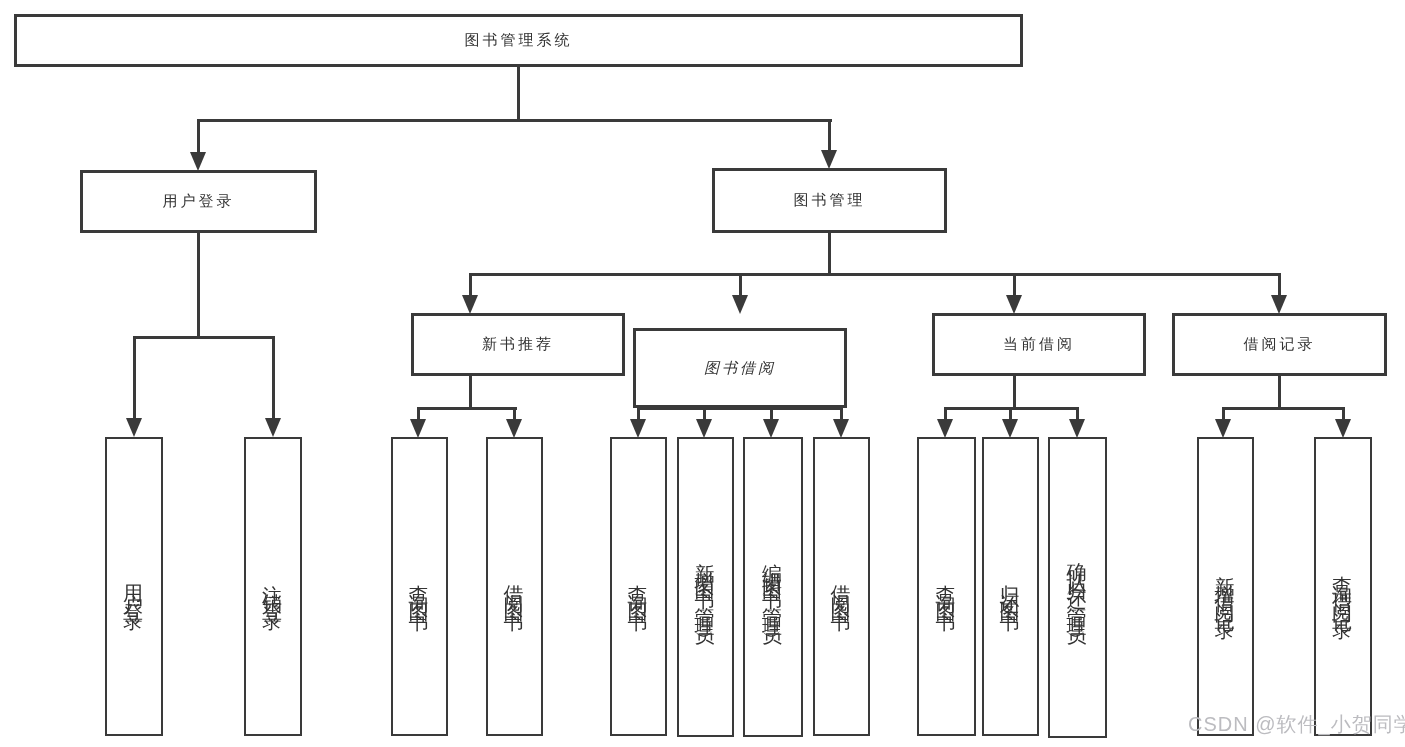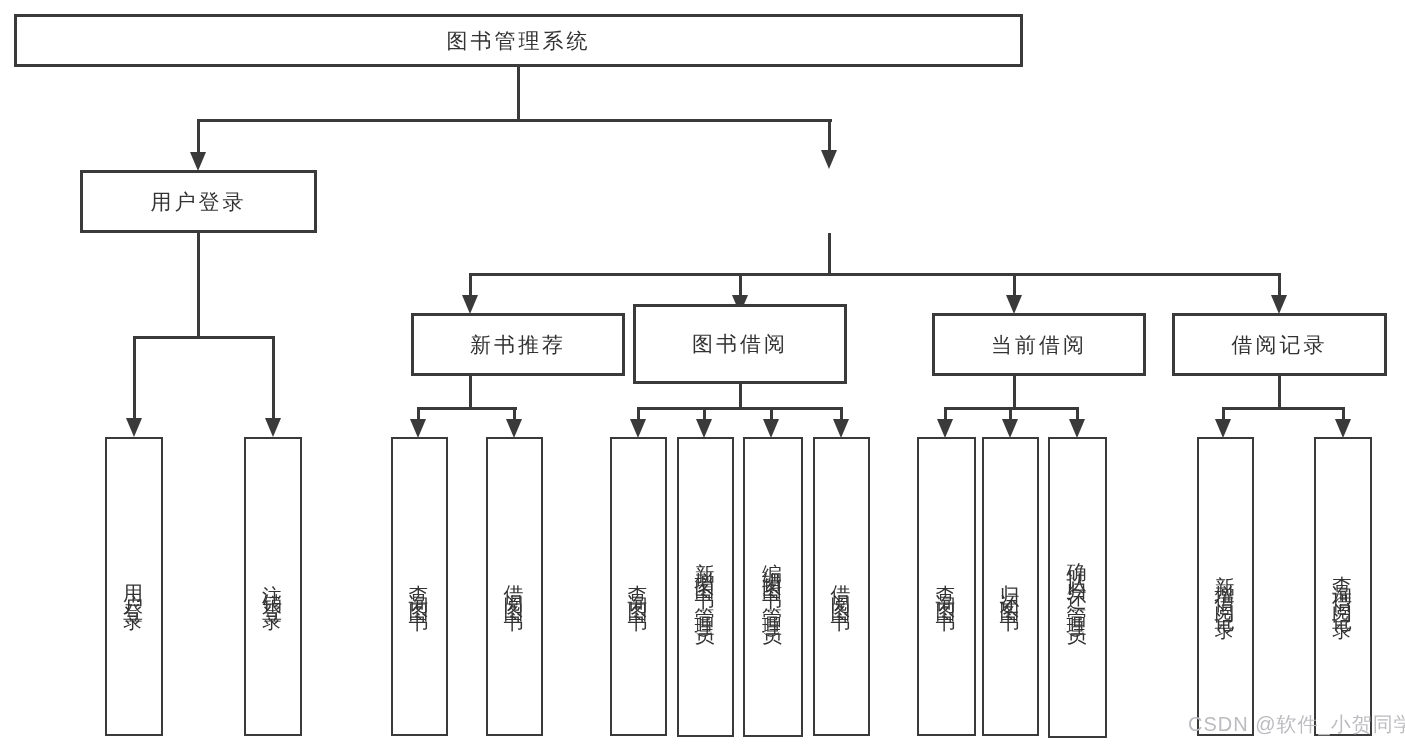--- a/index.html
+++ b/index.html
@@ -20,21 +20,21 @@
     box-sizing: border-box;
     background: #ffffff;
     border: 3px solid var(--line, #3a3a3a);
     color: var(--text, #333333);
     display: flex;
     align-items: center;
     justify-content: center;
     white-space: nowrap;
   }
   .box.h {
-    font-size: 21px;
+    font-size: 15px;
     letter-spacing: 3px;
   }
   .box.v {
     writing-mode: vertical-rl;
     font-size: 20px;
     letter-spacing: 9px;
     border-width: 2px;
   }
   .line {
     position: absolute;
@@ -113,24 +113,25 @@
     <div class="arrow" style="left: 833px; top: 419px;"></div>
     <div class="arrow" style="left: 937px; top: 419px;"></div>
     <div class="arrow" style="left: 1002px; top: 419px;"></div>
     <div class="arrow" style="left: 1069px; top: 419px;"></div>
     <div class="arrow" style="left: 1215px; top: 419px;"></div>
     <div class="arrow" style="left: 1335px; top: 419px;"></div>
     <div class="box h" style="left: 14px; top: 14px; width: 1009px; height: 53px;">图书管理系统</div>
     <div class="box h" style="left: 80px; top: 170px; width: 237px; height: 63px;">用户登录</div>
     <div class="box v" style="left: 105px; top: 437px; width: 58px; height: 299px;">用户登录</div>
     <div class="box v" style="left: 244px; top: 437px; width: 58px; height: 299px;">注销登录</div>
+    <div class="box h" style="left: 712px; top: 168px; width: 235px; height: 65px;">图书管理</div>
     <div class="box h" style="left: 363px; top: 313px; width: 214px; height: 63px; margin-left: 48px;">新书推荐</div>
     <div class="box v" style="left: 391px; top: 437px; width: 57px; height: 299px;">查询图书</div>
     <div class="box v" style="left: 486px; top: 437px; width: 57px; height: 299px;">借阅图书</div>
-    <div class="box h" style="left: 633px; top: 304px; width: 214px; height: 80px;">图书借阅</div>
+    <div class="box h" style="left: 633px; top: 328px; width: 214px; height: 80px; font-style: italic;">图书借阅</div>
     <div class="box v" style="left: 610px; top: 437px; width: 57px; height: 299px;">查询图书</div>
     <div class="box v" style="left: 677px; top: 437px; width: 57px; height: 300px;">新增图书（管理员）</div>
     <div class="box v" style="left: 743px; top: 437px; width: 60px; height: 300px;">编辑图书（管理员）</div>
     <div class="box v" style="left: 813px; top: 437px; width: 57px; height: 299px;">借阅图书</div>
     <div class="box h" style="left: 908px; top: 313px; width: 214px; height: 63px; margin-left: 24px;">当前借阅</div>
     <div class="box v" style="left: 917px; top: 437px; width: 59px; height: 299px;">查询图书</div>
     <div class="box v" style="left: 982px; top: 437px; width: 57px; height: 299px;">归还图书</div>
     <div class="box v" style="left: 1048px; top: 437px; width: 59px; height: 301px;">确认归还（管理员）</div>
     <div class="box h" style="left: 1172px; top: 313px; width: 215px; height: 63px;">借阅记录</div>
     <div class="box v" style="left: 1197px; top: 437px; width: 57px; height: 299px;">新增借阅记录</div>

